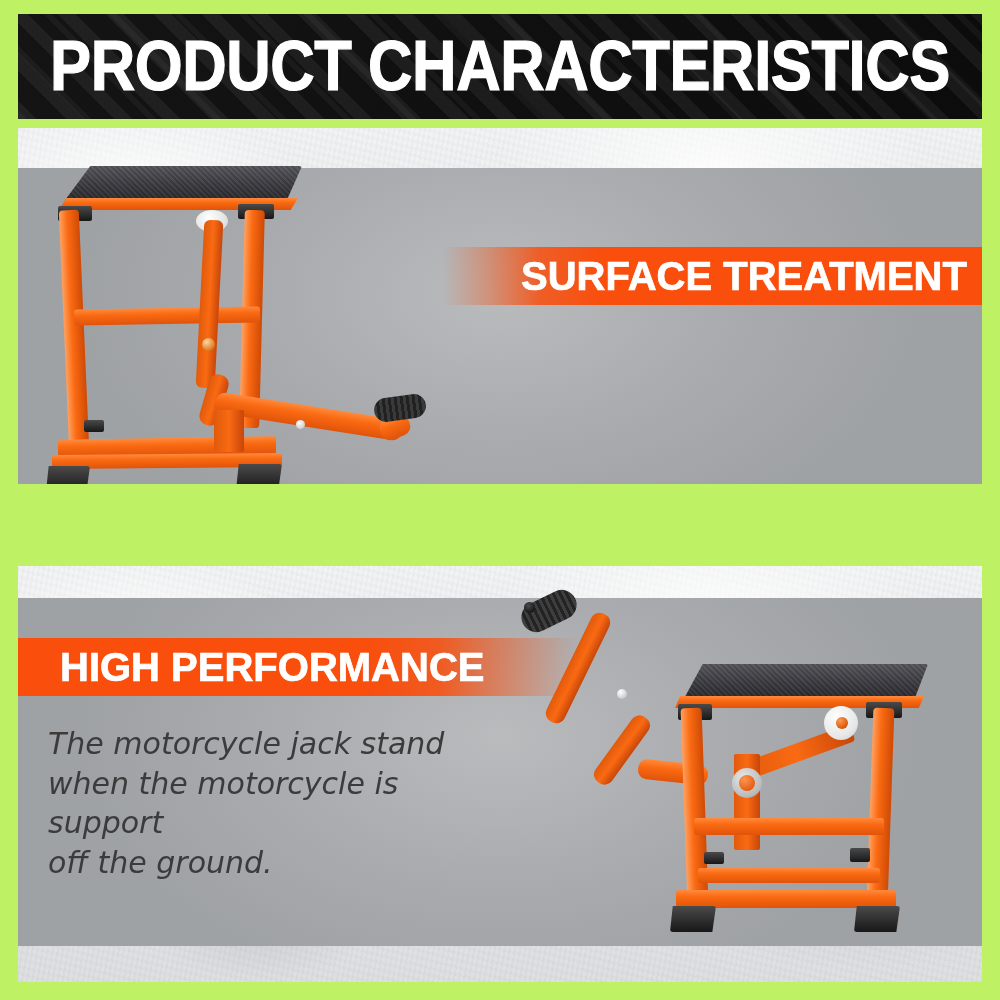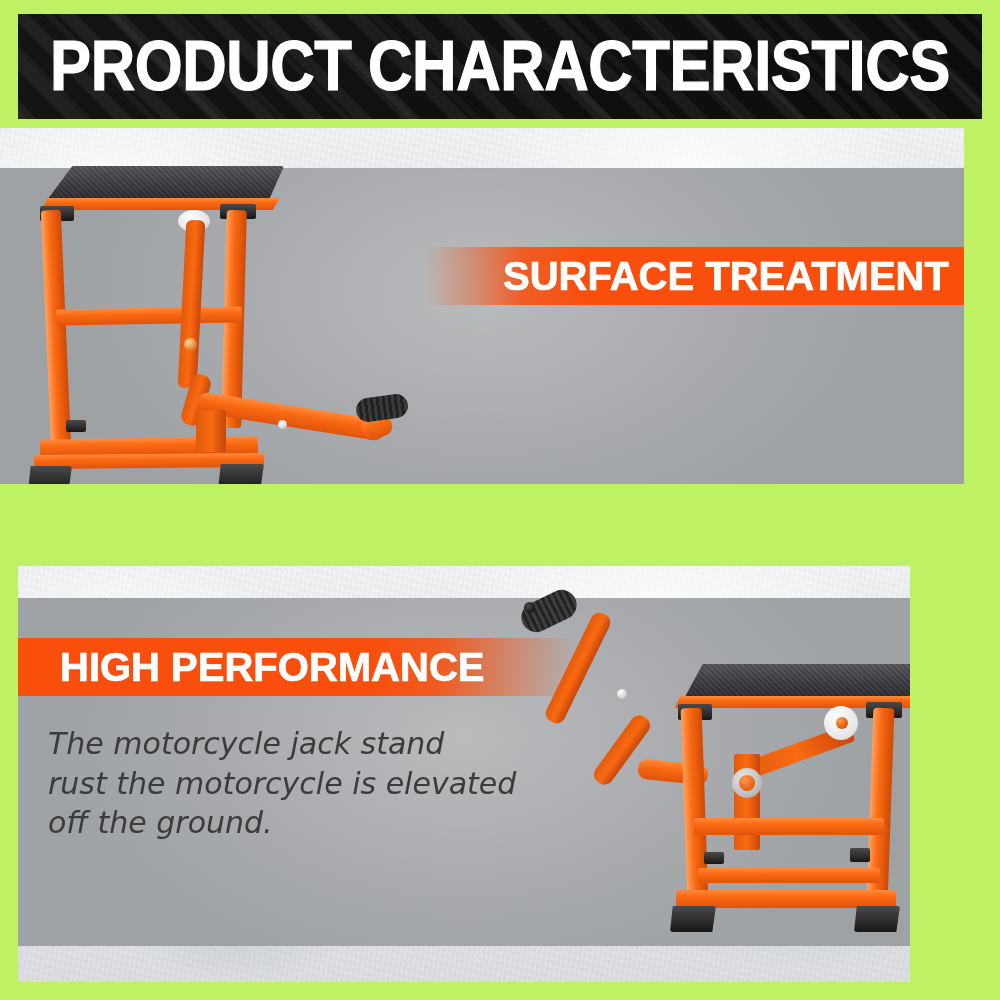--- a/index.html
+++ b/index.html
@@ -36,22 +36,22 @@
     line-height:70px;
     letter-spacing:-0.5px;
     transform-origin:left center;
     white-space:nowrap;
     z-index:3;
     -webkit-text-stroke:1.2px #fff;
   }
 
   
   .panel{position:absolute;overflow:hidden;}
-  .panel-top{left:0;top:128px;width:964px;height:356px;}
-  .panel-bottom{left:18px;top:566px;width:892px;height:416px;}
+  .panel-top{left:18px;top:128px;width:964px;height:356px;}
+  .panel-bottom{left:18px;top:566px;width:964px;height:416px;}
 
   
   .concrete{
     position:absolute;inset:0;
     background-color:#e9eaec;
     background-image:
       radial-gradient(ellipse 240px 120px at 12% 18%, rgba(255,255,255,.95), rgba(255,255,255,0) 70%),
       radial-gradient(ellipse 300px 140px at 72% 12%, rgba(255,255,255,.85), rgba(255,255,255,0) 72%),
       radial-gradient(ellipse 200px 100px at 40% 62%, rgba(176,180,186,.30), rgba(255,255,255,0) 70%),
       radial-gradient(ellipse 260px 110px at 88% 78%, rgba(168,172,178,.28), rgba(255,255,255,0) 72%),
@@ -245,18 +245,18 @@
       <div class="blk rnd2" style="position:absolute;left:206px;top:266px;width:20px;height:12px;"></div>
       <div class="blk rnd2" style="position:absolute;left:352px;top:262px;width:20px;height:14px;"></div>
     </div>
 
     <div class="bar bar-high">
       <span class="bar-label">HIGH PERFORMANCE</span>
     </div>
 
     <div class="copy copy-high">
       <span class="ln">The motorcycle jack stand</span>
-      <span class="ln">rust the motorcycle is elevated</span>
+      <span class="ln">when the motorcycle is support</span>
       <span class="ln">off the ground.</span>
     </div>
   </div>
 
 </div>
 
 </body></html>

